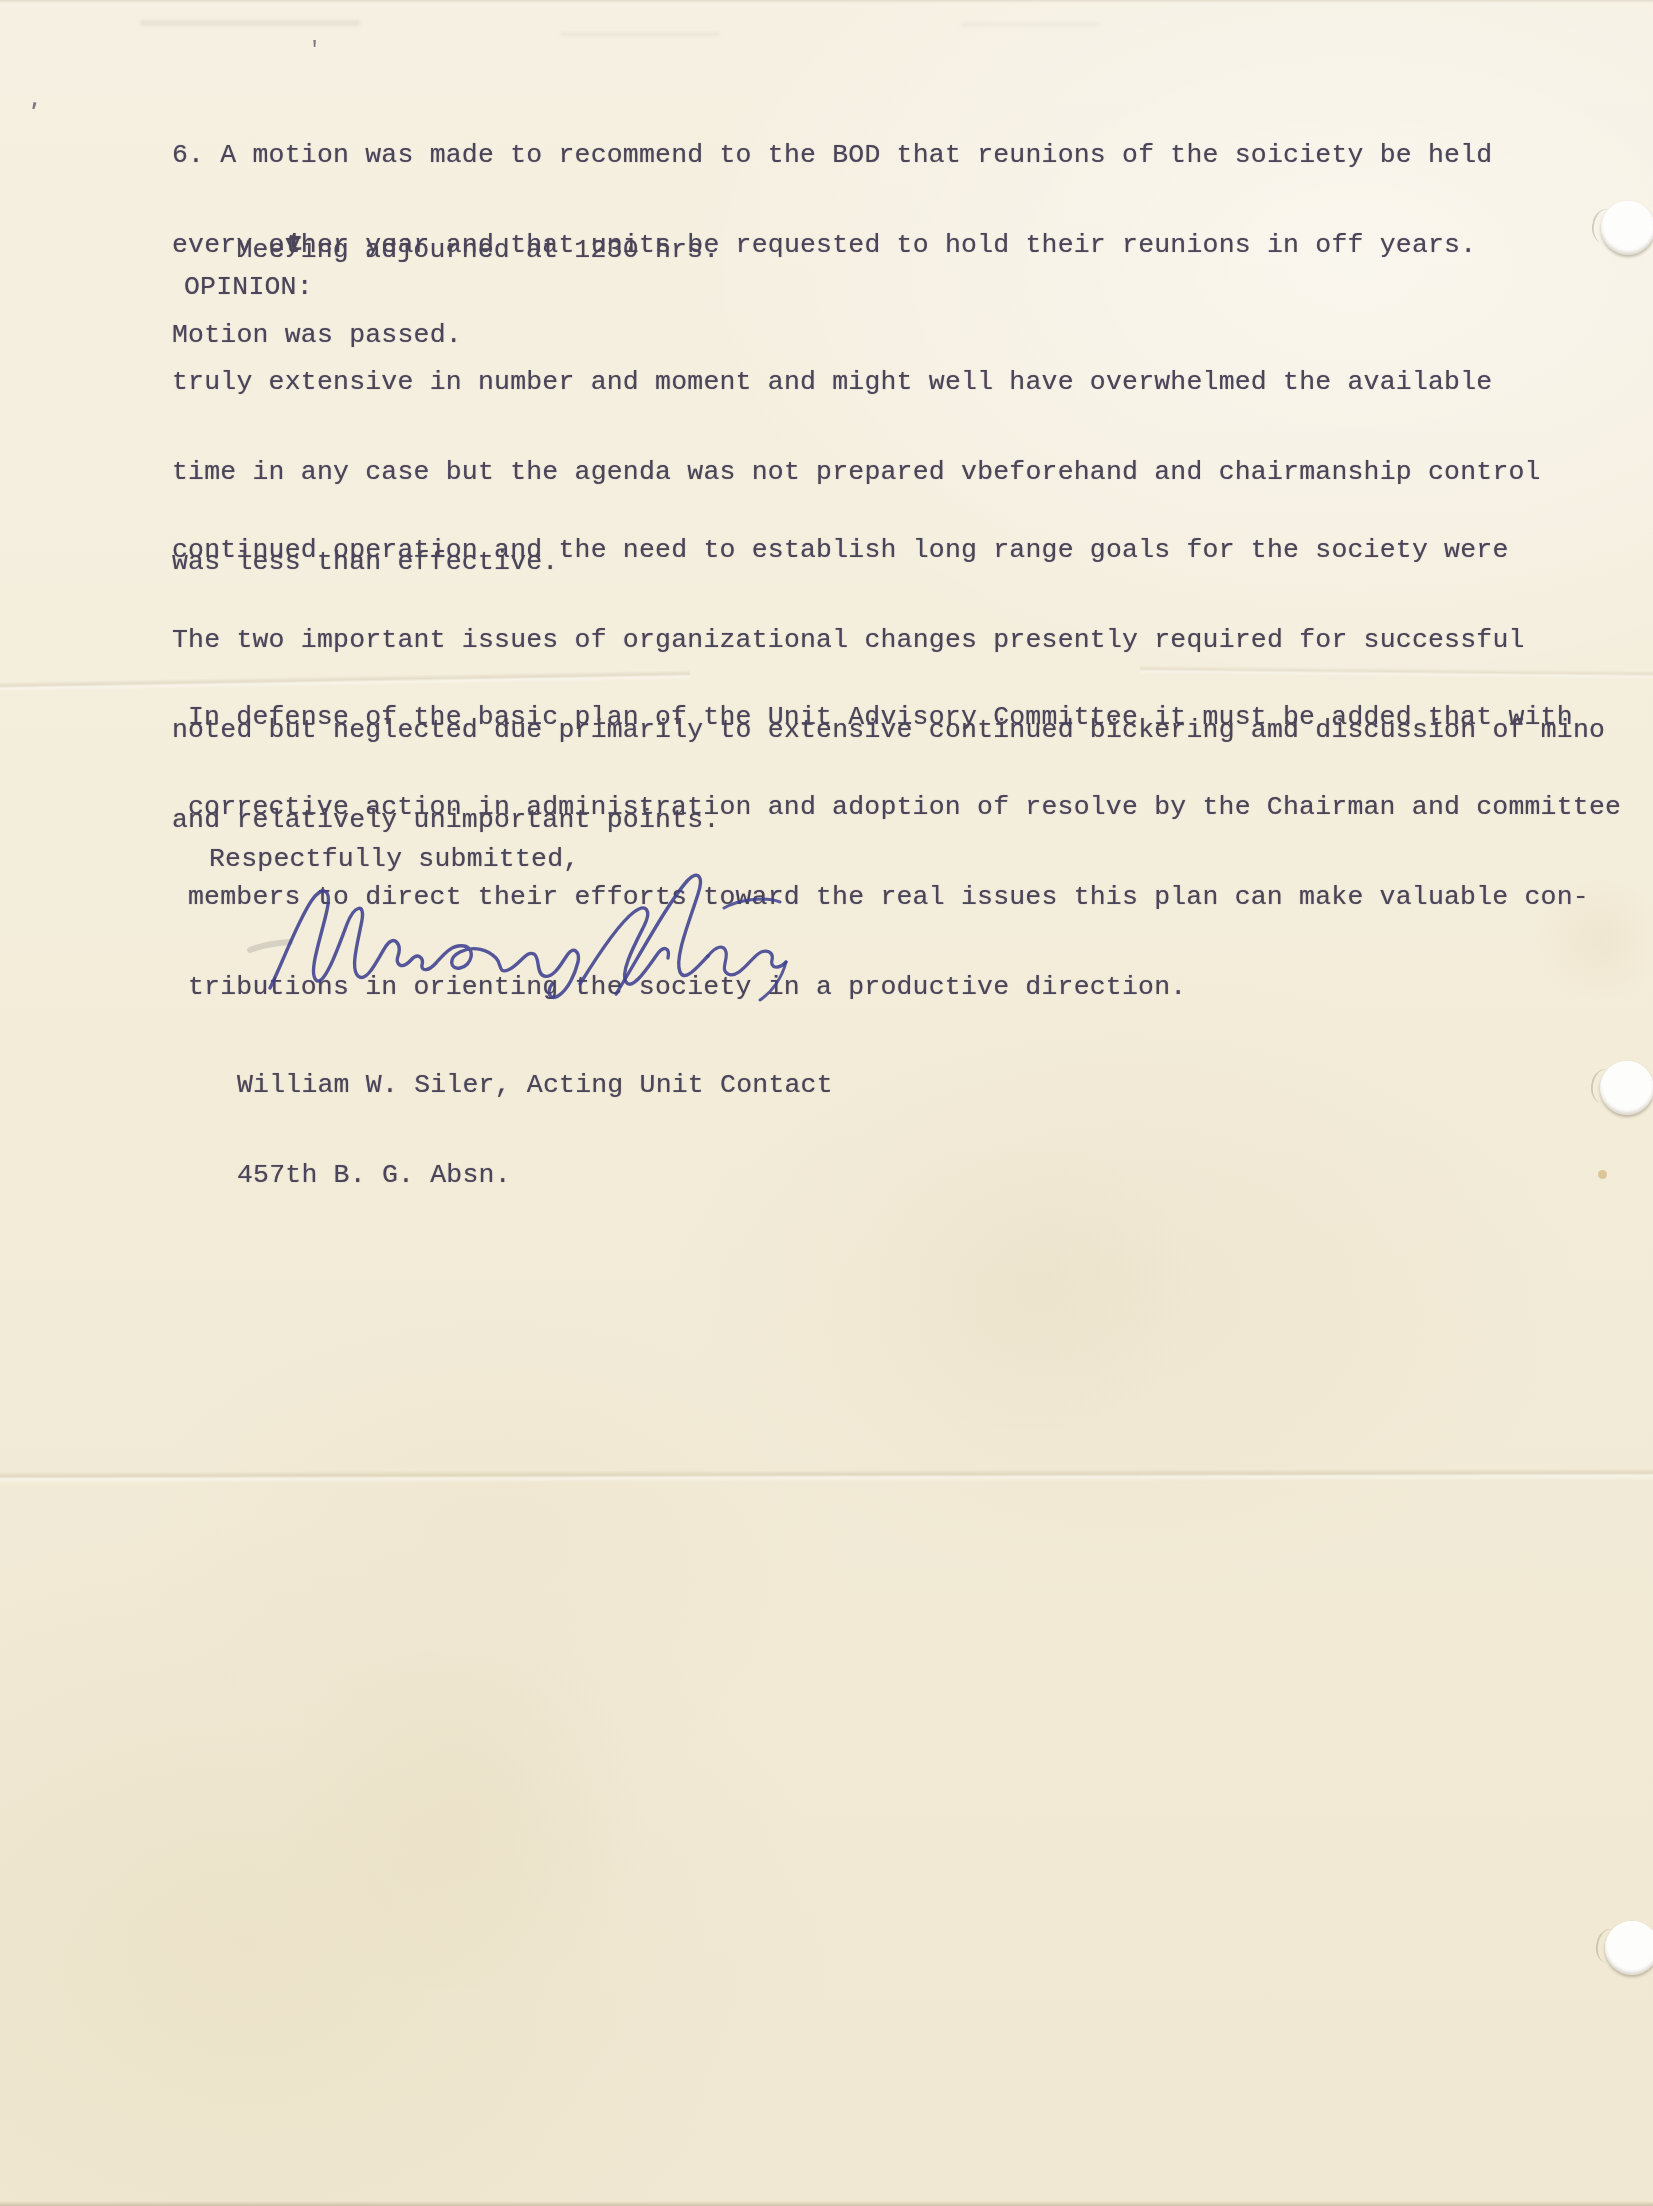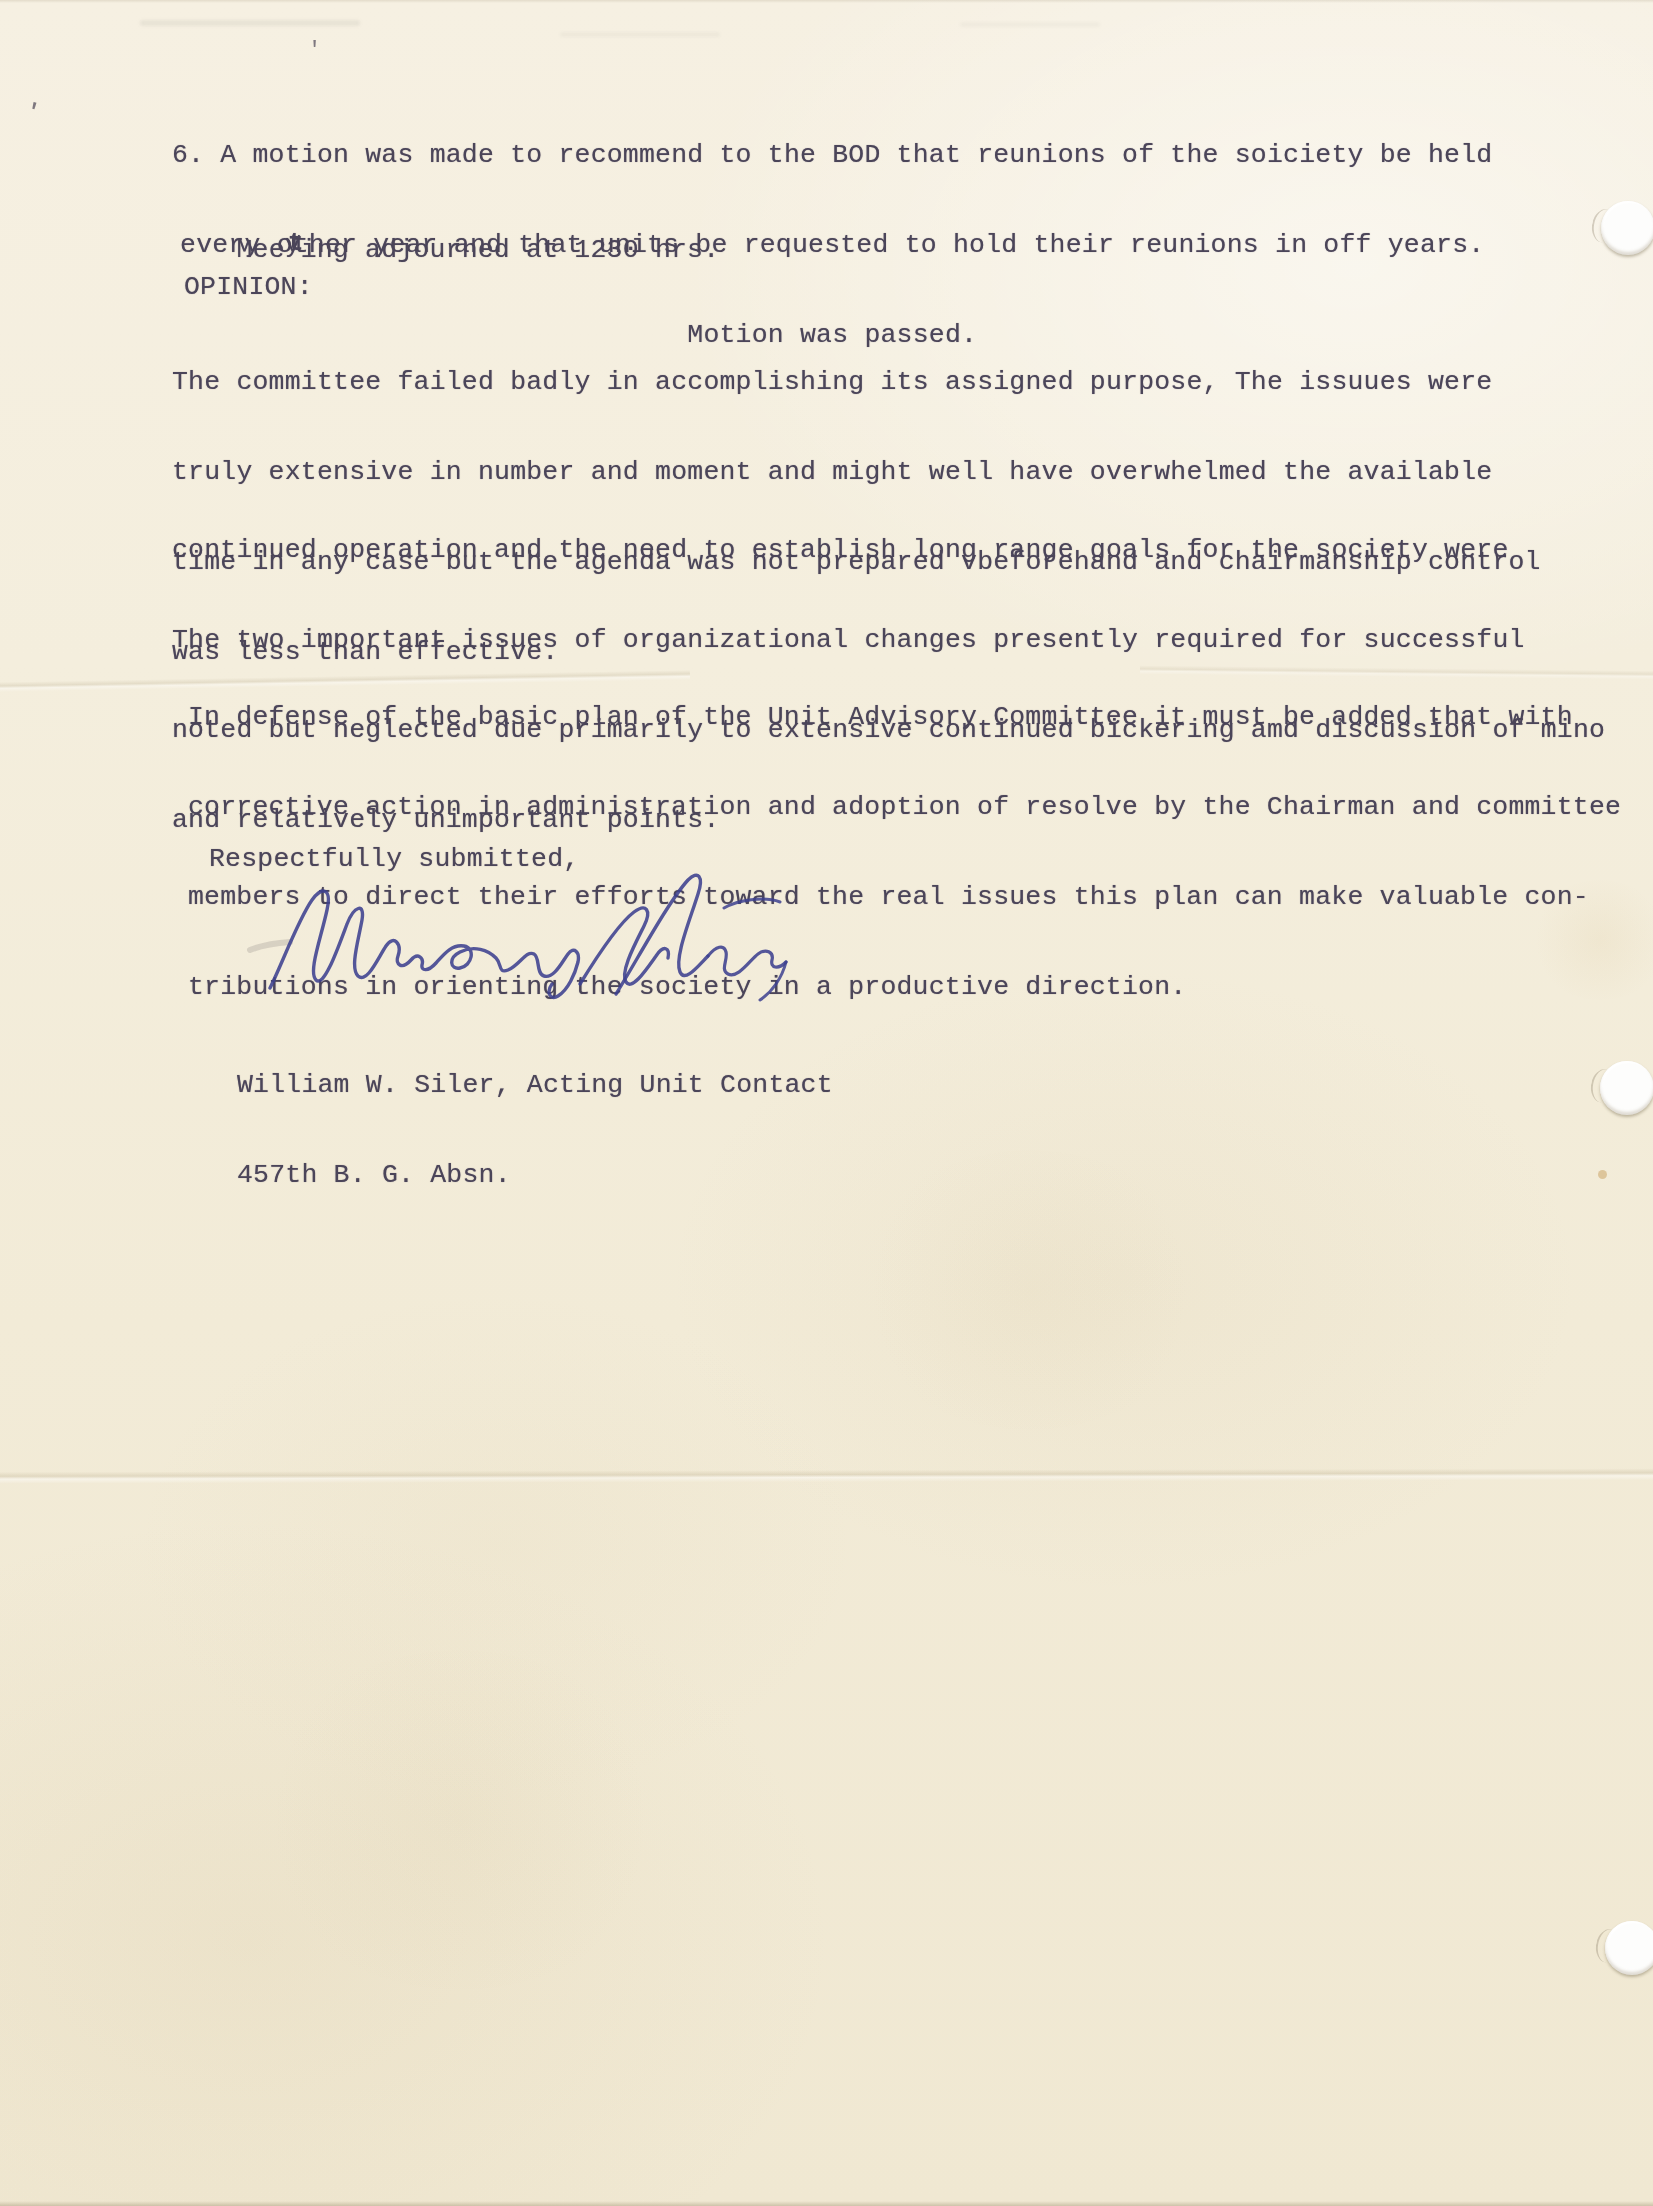--- a/index.html
+++ b/index.html
@@ -62,34 +62,33 @@
 
 <div class="page">
 
   <div class="smudge" style="left:140px;top:20px;width:220px;height:6px;"></div>
   <div class="smudge" style="left:560px;top:32px;width:160px;height:5px;opacity:.6;"></div>
   <div class="smudge" style="left:960px;top:22px;width:140px;height:5px;opacity:.5;"></div>
 
   <span class="speck" style="left:308px;top:38px;">'</span>
   <span class="speck" style="left:26px;top:100px;font-weight:bold;transform:rotate(14deg);">'</span>
 
-  <div class="tblock" style="left:172px;top:80px;text-align:center;">
+  <div class="tblock" style="left:172px;top:80px;">
     <div class="line">6. A motion was made to recommend to the BOD that reunions of the soiciety be held</div>
     <div class="line">every other year and that units be requested to hold their reunions in off years.</div>
     <div class="line">Motion was passed.</div>
   </div>
 
   <div class="tblock" style="left:172px;top:200px;">
     <span>Mee</span><span class="ovr"><span>y</span><span class="over2">t</span></span><span>ing adjourned at 1230 hrs.</span>
   </div>
 
   <div class="tblock" style="left:184px;top:272px;">OPINION:</div>
 
   <div class="tblock" style="left:172px;top:307px;">
-    <div class="line">The committee failed badly in accomplishing its assigned purpose, The issuues were</div>
     <div class="line">truly extensive in number and moment and might well have overwhelmed the available</div>
     <div class="line">time in any case but the agenda was not prepared vbeforehand and chairmanship control</div>
     <div class="line">was less than effective.</div>
   </div>
 
   <div class="tblock" style="left:172px;top:475px;">
     <div class="line">continued operation and the need to establish long range goals for the society were</div>
     <div class="line">The two important issues of organizational changes presently required for successful</div>
     <div class="line">noted but neglected due primarily to extensive continued bickering amd discussion of mino</div>
     <div class="line">and relatively unimportant points.</div>

